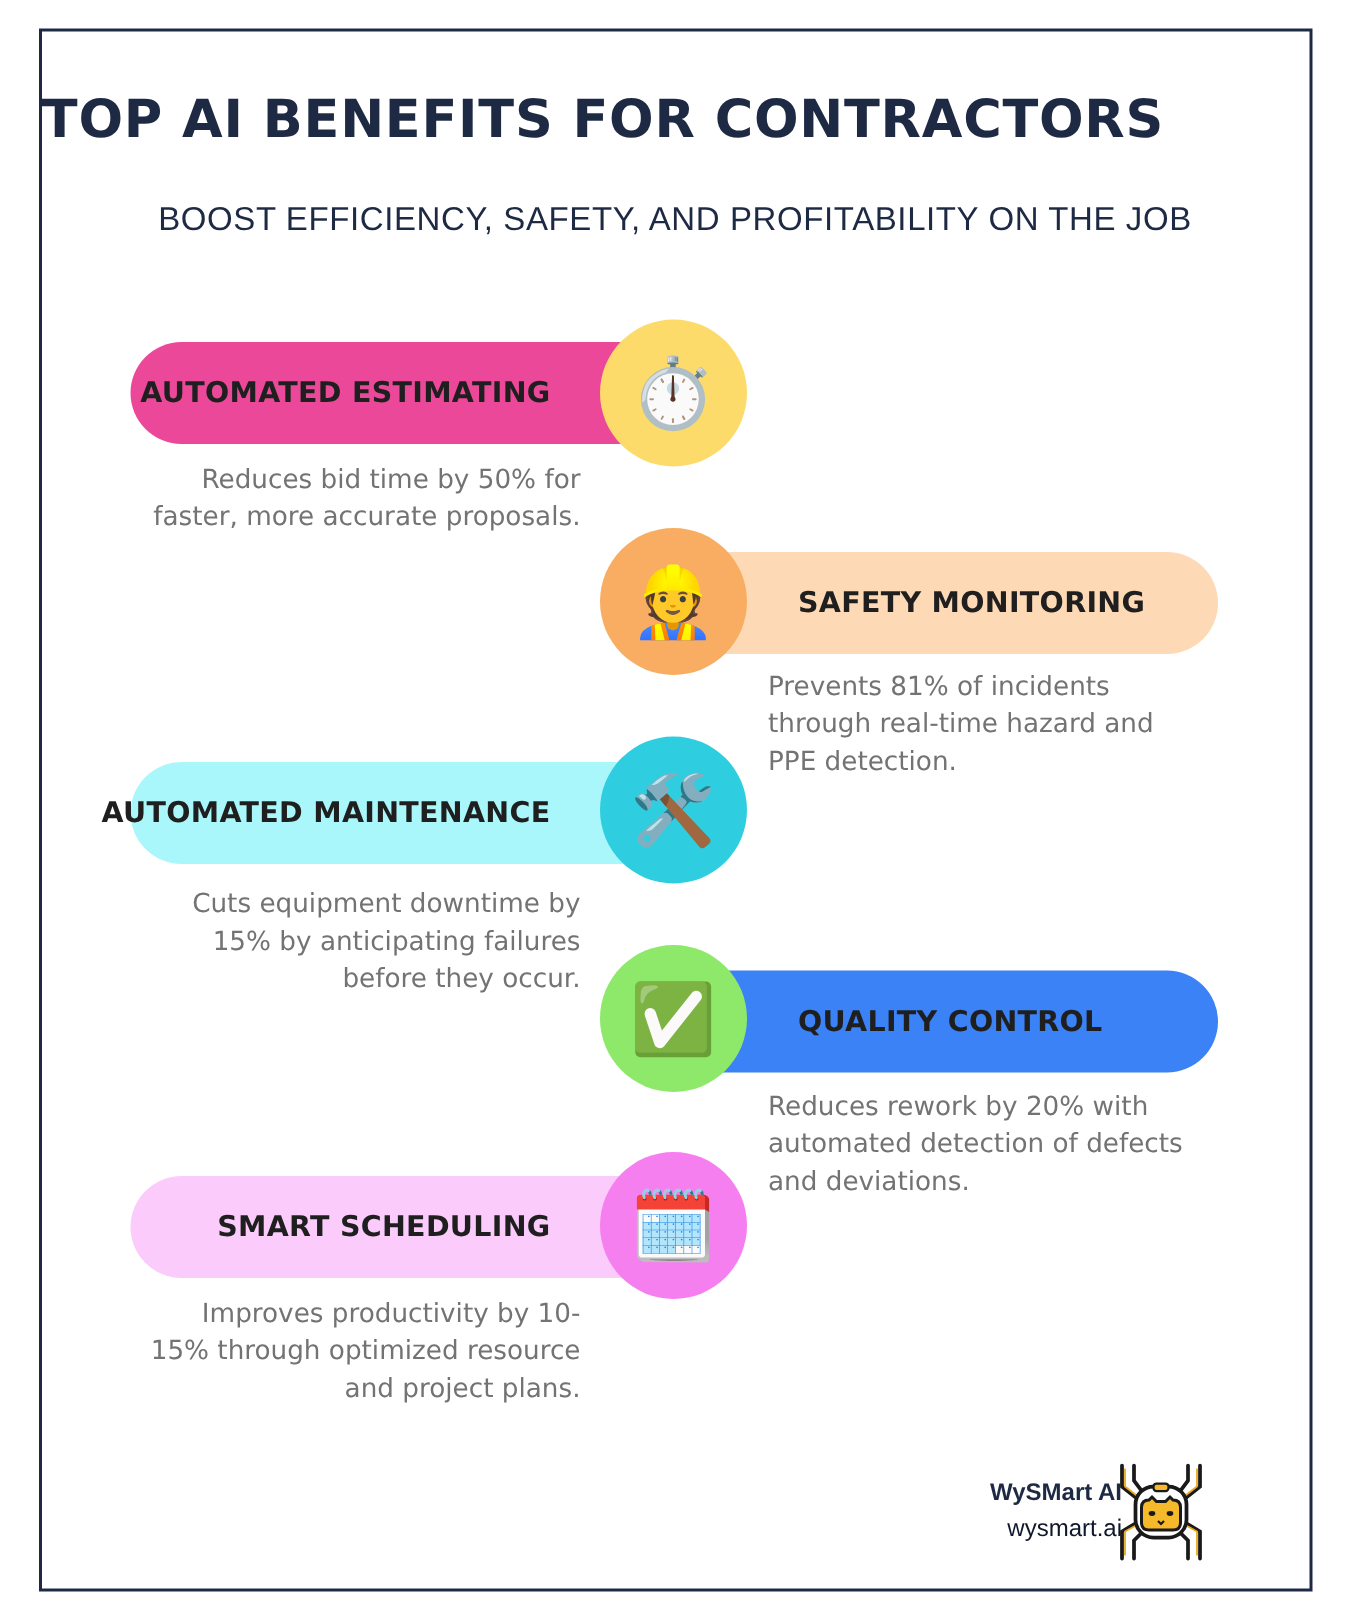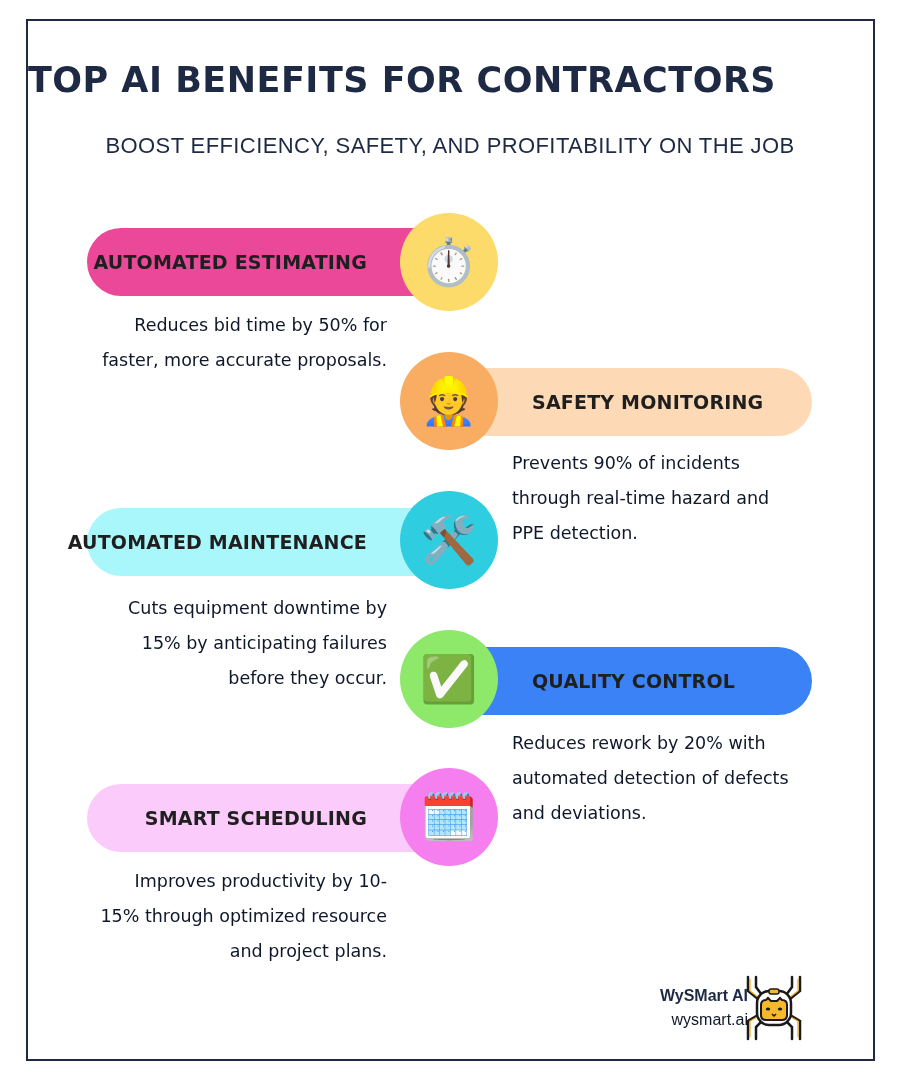--- a/index.html
+++ b/index.html
@@ -5,21 +5,21 @@
     html, body { margin: 0; padding: 0; background: #ffffff; }
     body { width: 900px; height: 1080px; position: relative; overflow: hidden; font-family: "DejaVu Sans", sans-serif; }
     .frame { position: absolute; left: 26px; top: 19px; width: 845px; height: 1038px; border: 2px solid #1e2a44; box-sizing: content-box; background: #fff; }
     .title { position: absolute; left: 0; width: 804px; top: 60px; text-align: center; font-family: "DejaVu Sans", sans-serif; font-weight: bold; font-size: 35px; letter-spacing: 0.5px; color: #1e2a44; }
     .subtitle { position: absolute; left: 0; width: 900px; top: 133px; text-align: center; font-family: "Liberation Sans", sans-serif; font-size: 22px; letter-spacing: 0.4px; color: #1e2a44; }
     .pill { position: absolute; height: 68px; border-radius: 34px; display: flex; align-items: center; box-sizing: border-box; }
     .pill-label { font-family: "DejaVu Sans", sans-serif; font-weight: bold; font-size: 19px; color: #1f1f1f; white-space: nowrap; letter-spacing: 0.2px; }
     .pill.left { justify-content: flex-end; padding-right: 110px; }
     .pill.right { justify-content: flex-start; padding-left: 112px; }
     .circle { position: absolute; width: 98px; height: 98px; border-radius: 50%; display: flex; align-items: center; justify-content: center; font-size: 46px; line-height: 1; }
-    .desc { position: absolute; font-family: "DejaVu Sans", sans-serif; font-size: 17.5px; line-height: 35px; color: #0f172a; width: 290px; }
+    .desc { position: absolute; font-family: "DejaVu Sans", sans-serif; font-size: 17.5px; line-height: 25px; color: #737373; width: 290px; }
     .desc.left { text-align: right; }
     .desc.right { text-align: left; }
     .brand { position: absolute; right: 152px; top: 987px; text-align: right; font-family: "Liberation Sans", sans-serif; }
     .brand-name { font-weight: bold; font-size: 16px; color: #1e2a44; }
     .brand-url { font-size: 16px; color: #0f172a; margin-top: 6px; }
     .logo { position: absolute; left: 742px; top: 975px; width: 64px; height: 66px; }
   </style>
 </head>
 <body>
 
@@ -35,21 +35,21 @@
   <span>⏱️</span>
 </div>
 <div class="desc left" style="left:97px; top:308px;">Reduces bid time by 50% for faster, more accurate proposals.</div>
 
 <div class="pill right" style="left:420px; top:368px; width:392px; background:#fdd9b5;">
   <span class="pill-label">SAFETY MONITORING</span>
 </div>
 <div class="circle" style="left:400px; top:352px; background:#f8ad63;">
   <span>👷</span>
 </div>
-<div class="desc right" style="left:512px; top:446px;">Prevents 90% of incidents through real-time hazard and PPE detection.</div>
+<div class="desc right" style="left:512px; top:446px;">Prevents 81% of incidents through real-time hazard and PPE detection.</div>
 
 <div class="pill left" style="left:87px; top:508px; width:390px; background:#aaf7fb;">
   <span class="pill-label">AUTOMATED MAINTENANCE</span>
 </div>
 <div class="circle" style="left:400px; top:491px; background:#2ecee0;">
   <span>🛠️</span>
 </div>
 <div class="desc left" style="left:97px; top:591px;">Cuts equipment downtime by 15% by anticipating failures before they occur.</div>
 
 <div class="pill right" style="left:420px; top:647px; width:392px; background:#3b82f6;">

